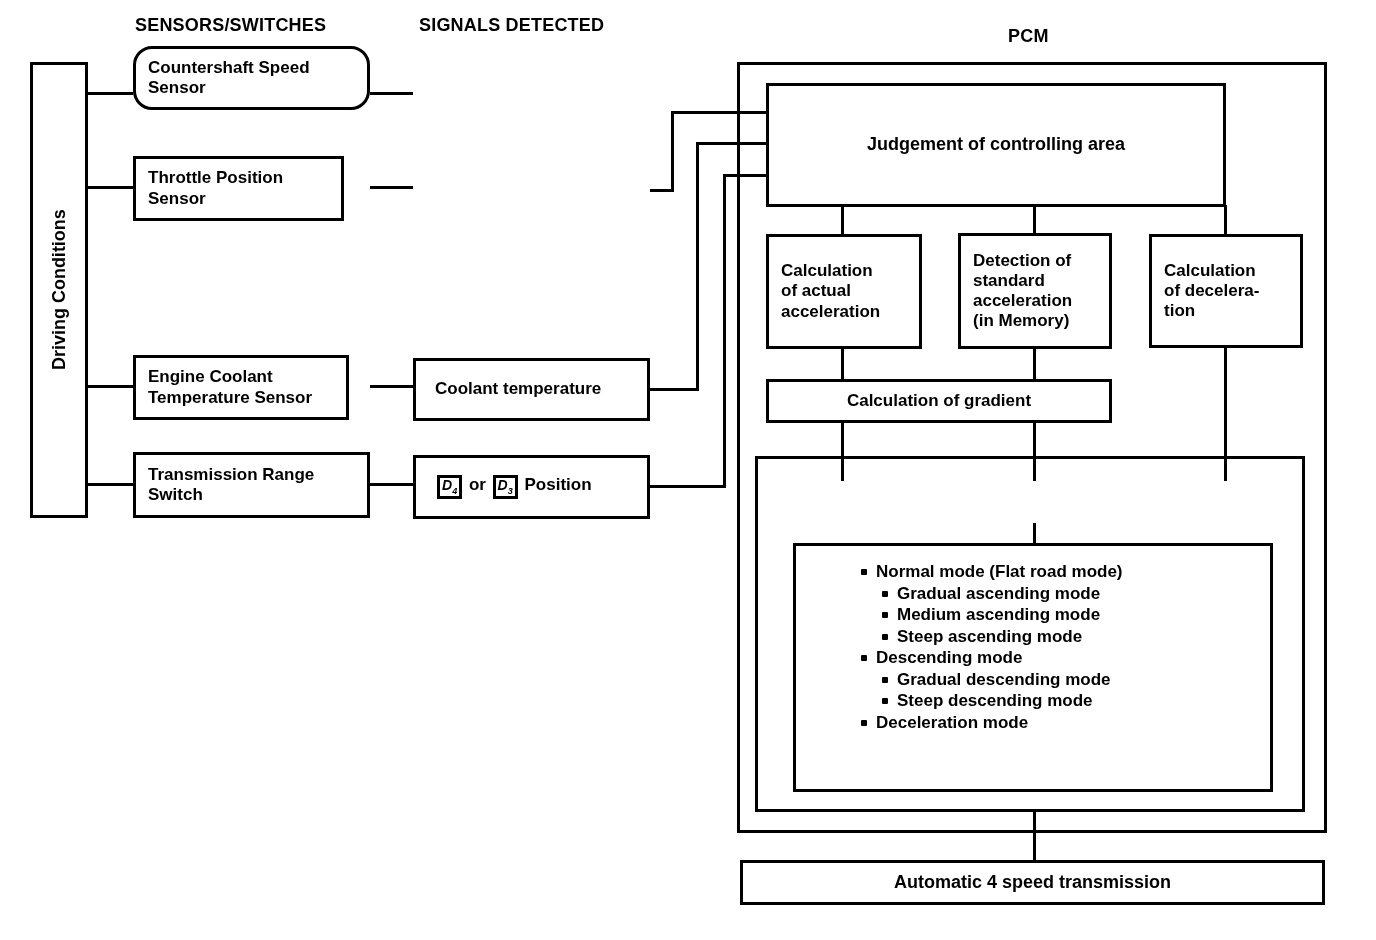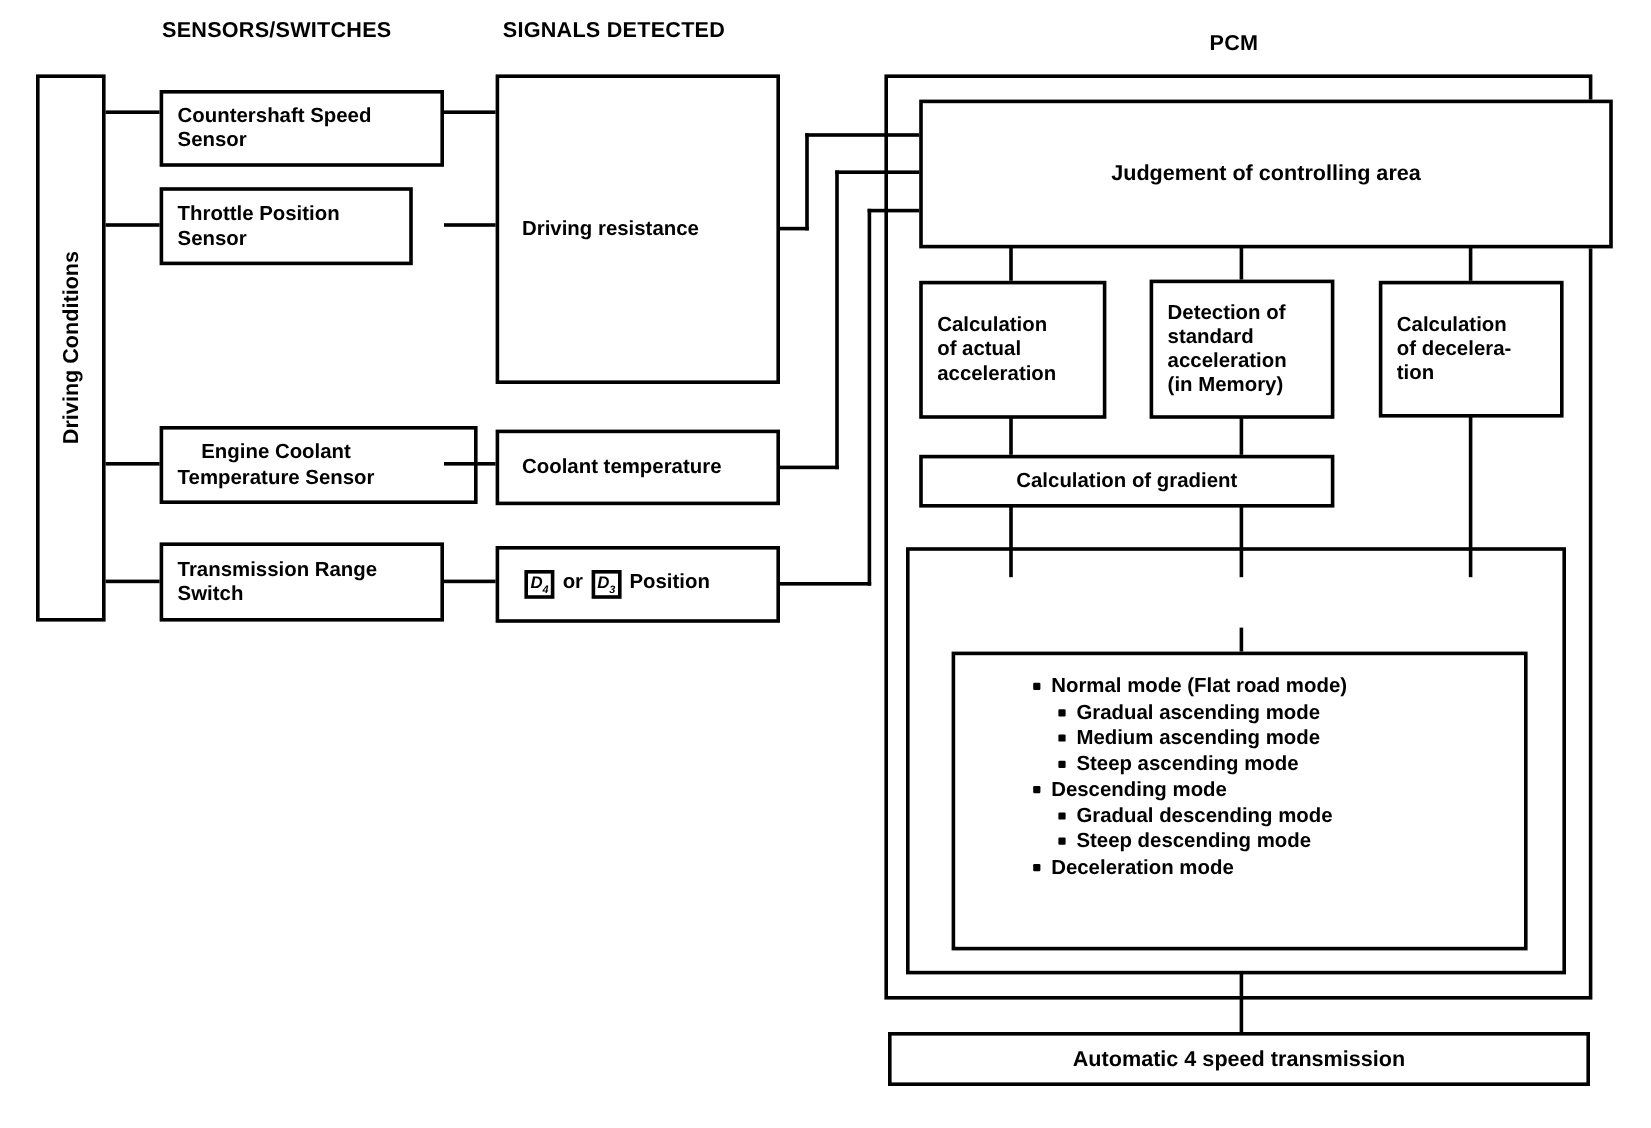--- a/index.html
+++ b/index.html
@@ -35,55 +35,52 @@
 <div class="stage">
 
   <div class="hdr" style="left:135px;top:15px;">SENSORS/SWITCHES</div>
   <div class="hdr" style="left:419px;top:15px;">SIGNALS DETECTED</div>
   <div class="hdr" style="left:1008px;top:26px;">PCM</div>
 
   <div class="box vlabel" style="left:30px;top:62px;width:58px;height:456px;">
     <span class="rot">Driving Conditions</span>
   </div>
 
-  <div class="box pad" style="left:133px;top:75px;width:237px;height:64px;">
+  <div class="box pad" style="left:133px;top:46px;width:237px;height:64px;border-radius:19px;">
     <span>Countershaft Speed
 Sensor</span>
   </div>
   <div class="box pad" style="left:133px;top:156px;width:211px;height:65px;">
     <span>Throttle Position
 Sensor</span>
   </div>
-  <div class="box pad" style="left:133px;top:355px;width:265px;height:65px;text-align:center;">
+  <div class="box pad" style="left:133px;top:355px;width:216px;height:65px;">
     <span>Engine Coolant
 Temperature Sensor</span>
   </div>
   <div class="box pad" style="left:133px;top:452px;width:237px;height:66px;">
     <span>Transmission Range
 Switch</span>
   </div>
 
-  <div class="box sigpad" style="left:413px;top:62px;width:237px;height:258px;">
-    <span>Driving resistance</span>
-  </div>
   <div class="box sigpad" style="left:413px;top:358px;width:237px;height:63px;">
     <span>Coolant temperature</span>
   </div>
   <div class="box sigpad" style="left:413px;top:455px;width:237px;height:64px;">
     <span style="white-space:nowrap;">
       <span class="dchip"><span>D</span><sub>4</sub></span>
       <span>or</span>
       <span class="dchip"><span>D</span><sub>3</sub></span>
       <span>Position</span>
     </span>
   </div>
 
   <div class="box" style="left:737px;top:62px;width:590px;height:771px;"></div>
 
-  <div class="box ctr" style="left:766px;top:83px;width:578px;height:124px;font-size:18px;">
+  <div class="box ctr" style="left:766px;top:83px;width:460px;height:124px;font-size:18px;">
     <span>Judgement of controlling area</span>
   </div>
 
   <div class="box pad" style="left:766px;top:234px;width:156px;height:115px;">
     <span>Calculation
 of actual
 acceleration</span>
   </div>
   <div class="box pad" style="left:958px;top:233px;width:154px;height:116px;">
     <span>Detection of

